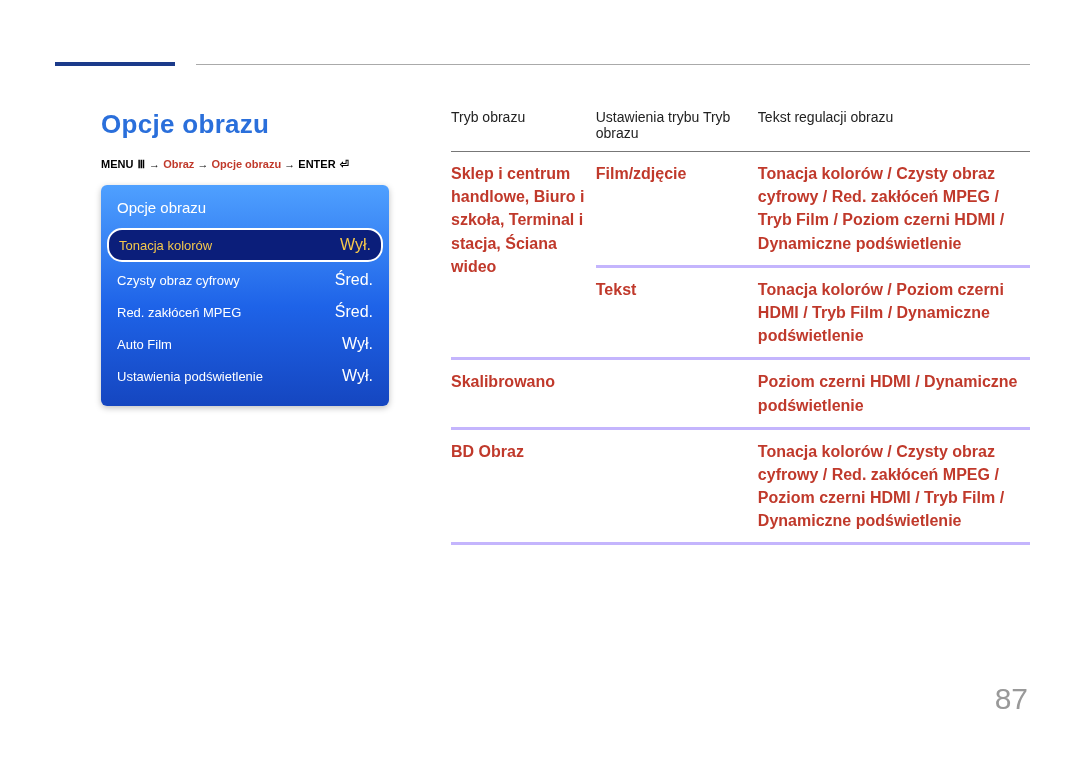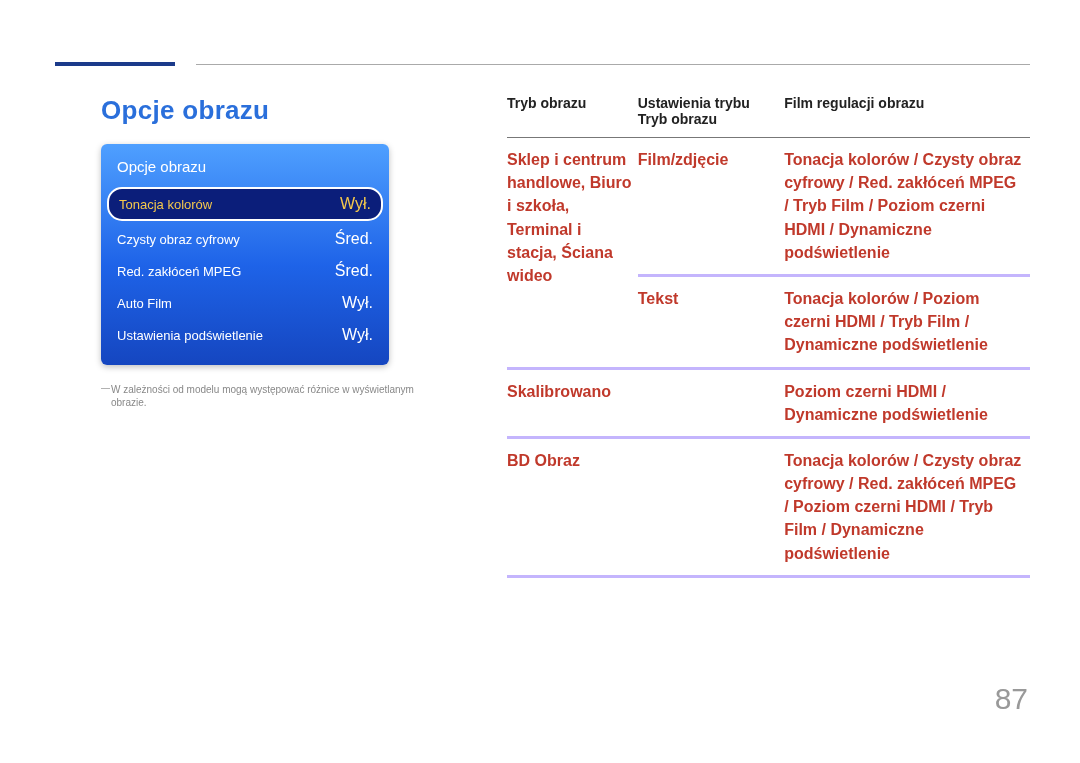--- a/index.html
+++ b/index.html
@@ -1,57 +1,66 @@
 <!DOCTYPE html>
 <html><head>
 <meta charset="utf-8">
 <style>
   * { margin: 0; padding: 0; box-sizing: border-box; }
   html, body { width: 1080px; height: 763px; font-family: "Segoe UI", Arial, sans-serif; background: #fff; color: #222; }
   .page { position: relative; width: 1080px; height: 763px; padding: 60px 50px 30px 55px; }
   .topbar { position: absolute; top: 62px; left: 55px; width: 120px; height: 4px; background: #1b3a8a; }
   .topline { position: absolute; top: 64px; left: 196px; right: 50px; height: 1px; background: #aaa; }
-  .columns { display: flex; gap: 56px; margin-top: 35px; padding-left: 46px; }
+  .columns { display: flex; margin-top: 49px; padding-left: 46px; }
   .leftcol { width: 350px; }
   .rightcol { flex: 1; }
   h1.main { font-size: 26px; font-weight: 600; color: #2a6fdb; letter-spacing: 0.3px; margin-bottom: 18px; }
   .breadcrumb { font-size: 11px; font-weight: 700; color: #000; margin-bottom: 14px; }
   .breadcrumb .accent { color: #c0392b; font-weight: 700; }
   .breadcrumb .iconbox { display:inline-block; padding:0 1px; }
   .osd { width: 288px; border-radius: 6px; background: linear-gradient(to bottom, #4fa0ff 0%, #1e63e8 55%, #1546c0 100%); padding: 10px 0 14px 0; margin-bottom: 18px; box-shadow: 0 2px 6px rgba(0,0,0,0.25); }
   .osd-title { color: #fff; font-size: 15px; font-weight: 400; padding: 4px 16px 10px 16px; }
   .osd-row { display: flex; justify-content: space-between; align-items: center; color: #fff; font-size: 13px; font-weight: 300; padding: 7px 16px; }
   .osd-row.selected { background: #0b1e7a; border: 2px solid #fff; border-radius: 15px; margin: 2px 6px; padding: 6px 10px; }
   .osd-row.selected .osd-label { color: #f5c84c; }
   .osd-row.selected .osd-val { color: #f5c84c; }
   .osd-val { font-size: 16px; }
   .footnote { font-size: 10px; color: #888; line-height: 1.3; padding-left: 10px; position: relative; }
   .footnote::before { content:"―"; position:absolute; left:0; top:0; color:#888; font-size:9px; }
   
   .rightcol table { width: 100%; border-collapse: collapse; table-layout: fixed; }
-  .rightcol th { text-align: left; vertical-align: top; font-size: 14px; font-weight: 700; color: #222; padding: 0 6px 10px 0; border-bottom: 1px solid #777; }
+  .rightcol th { text-align: left; vertical-align: top; font-size: 14px; font-weight: 400; color: #222; padding: 0 6px 10px 0; border-bottom: 1px solid #777; }
   .rightcol td { vertical-align: top; font-size: 16px; font-weight: 600; color: #c0392b; padding: 10px 6px 10px 0; border-bottom: 3px solid #c4b5fd; line-height: 1.45; }
   .rightcol th:nth-child(1), .rightcol td:nth-child(1){ width:25%; }
   .rightcol th:nth-child(2), .rightcol td:nth-child(2){ width:28%; }
   .rightcol th:nth-child(3), .rightcol td:nth-child(3){ width:47%; }
   .page-num { position: absolute; bottom: 47px; right: 52px; font-size: 30px; color: #999; font-weight: 300; }
 </style>
 </head>
 <body>
 
 <div class="page">
 
   <div class="topbar"></div>
   <div class="topline"></div>
 
   <div class="columns">
 
     <div class="leftcol">
       <h1 class="main">Opcje obrazu</h1>
 
+      <div class="breadcrumb">
+        <span>MENU </span><span class="iconbox">Ⅲ</span>
+        <span> → </span>
+        <span class="accent">Obraz</span>
+        <span> → </span>
+        <span class="accent">Opcje obrazu</span>
+        <span> → </span>
+        <span>ENTER </span><span class="iconbox">⏎</span>
+      </div>
 
       <div class="osd">
         <div class="osd-title">Opcje obrazu</div>
         <div id="osd-rows">
             <div class="osd-row selected">
               <span class="osd-label">Tonacja kolorów</span>
               <span class="osd-val">Wył.</span>
             </div>
             <div class="osd-row">
               <span class="osd-label">Czysty obraz cyfrowy</span>
@@ -65,30 +74,29 @@
               <span class="osd-label">Auto Film</span>
               <span class="osd-val">Wył.</span>
             </div>
             <div class="osd-row">
               <span class="osd-label">Ustawienia podświetlenie</span>
               <span class="osd-val">Wył.</span>
             </div>
           </div>
       </div>
 
-      <div class="footnote">W zależności od modelu mogą występować różnice w wyświetlanym obrazie.</div>
     </div>
 
     <div class="rightcol">
       <table>
         <thead>
           <tr>
             <th>Tryb obrazu</th>
             <th>Ustawienia trybu Tryb obrazu</th>
-            <th>Film regulacji obrazu</th>
+            <th>Tekst regulacji obrazu</th>
           </tr>
         </thead>
         <tbody id="tbody">
             <tr>
               <td rowspan="2">Sklep i centrum handlowe, Biuro i szkoła, Terminal i stacja, Ściana wideo</td>
               <td>Film/zdjęcie</td>
               <td>Tonacja kolorów / Czysty obraz cyfrowy / Red. zakłóceń MPEG / Tryb Film / Poziom czerni HDMI / Dynamiczne podświetlenie</td>
             </tr>
             <tr>
               <td>Tekst</td>

